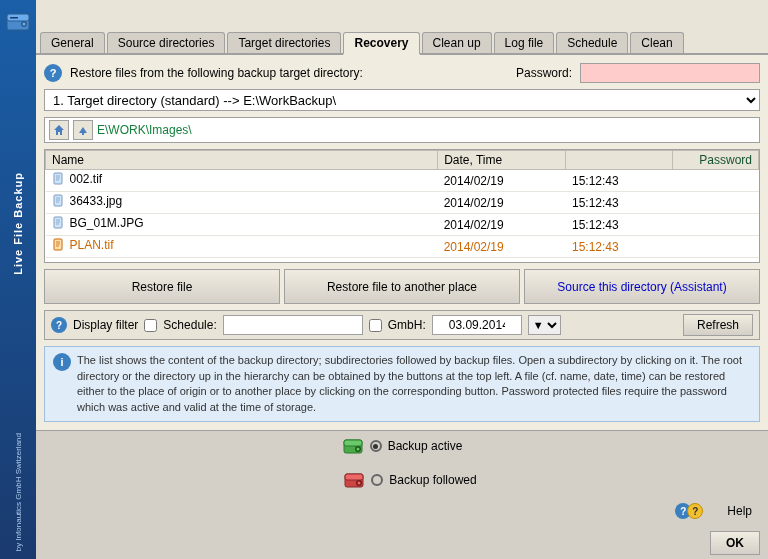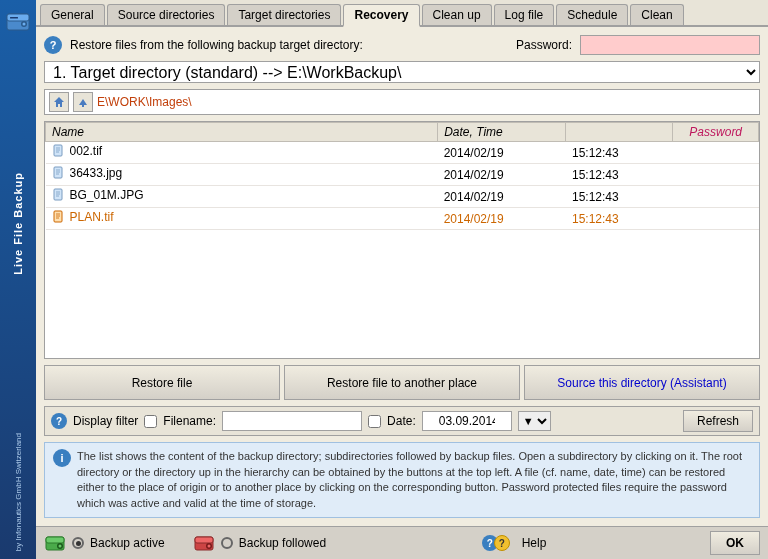--- a/index.html
+++ b/index.html
@@ -74,20 +74,21 @@
       cursor: pointer;
       font-size: 12px;
       color: #000;
       border-radius: 3px 3px 0 0;
     }
     .tab.active {
       background: #f0ece0;
       font-weight: bold;
       border-bottom: 2px solid #f0ece0;
       margin-bottom: -2px;
+      margin-top: 28px;
     }
 
     
     .content {
       flex: 1;
       padding: 8px;
       display: flex;
       flex-direction: column;
       gap: 6px;
       overflow: hidden;
@@ -118,21 +119,21 @@
     
     .directory-dropdown {
       display: flex;
       align-items: center;
     }
     .directory-select {
       flex: 1;
       height: 22px;
       border: 1px solid #a0a0a0;
       background: white;
-      font-size: 16px;
+      font-size: 13px;
       padding: 0 4px;
     }
 
     
     .nav-row {
       display: flex;
       align-items: center;
       gap: 4px;
       background: white;
       border: 1px solid #a0a0a0;
@@ -144,37 +145,36 @@
       background: #e8e4d8;
       border: 1px solid #a0a0a0;
       cursor: pointer;
       display: flex;
       align-items: center;
       justify-content: center;
       font-size: 11px;
     }
     .nav-path {
       font-size: 12px;
-      color: #c2410c;
+      color: #15803d;
     }
 
     
     .file-table-container {
       flex: 1;
       border: 1px solid #a0a0a0;
       background: white;
       overflow: auto;
     }
     .file-table {
       width: 100%;
       border-collapse: collapse;
     }
     .file-table thead tr {
       background: #e8e4d8;
-      font-style: italic;
     }
     .file-table th {
       border: 1px solid #c0bcb4;
       padding: 2px 6px;
       text-align: left;
       font-weight: normal;
       font-size: 12px;
       white-space: nowrap;
     }
     .file-table td {
@@ -248,20 +248,21 @@
     }
 
     
     .status-bar {
       background: #d4d0c8;
       border-top: 1px solid #a0a0a0;
       padding: 4px 8px;
       display: flex;
       align-items: center;
       gap: 12px;
+      flex-direction: column;
     }
     .status-item {
       display: flex;
       align-items: center;
       gap: 6px;
     }
     .radio-dot {
       width: 12px;
       height: 12px;
       border-radius: 50%;
@@ -434,21 +435,21 @@
       <span class="nav-path">E\WORK\Images\</span>
     </div>
 
     <div class="file-table-container" style="position:relative;">
       <table class="file-table">
         <thead>
           <tr>
             <th style="width:55%;">Name</th>
             <th style="width:18%;">Date, Time</th>
             <th style="width:15%;"></th>
-            <th style="width:12%; text-align:center; color:#be185d;">Password</th>
+            <th style="width:12%; text-align:right; color:#14532d;">Password</th>
           </tr>
         </thead>
         <tbody>
           <tr class="file-row">
             <td>
               <span style="display:inline-flex;align-items:center;gap:4px;">
                 <svg width="14" height="14" viewBox="0 0 14 14">
                   <rect x="2" y="1" width="8" height="11" rx="1" fill="#d0e4f8" stroke="#7a9cc0" stroke-width="1"></rect>
                   <line x1="4" y1="4" x2="8" y2="4" stroke="#7a9cc0" stroke-width="0.8"></line>
                   <line x1="4" y1="6" x2="8" y2="6" stroke="#7a9cc0" stroke-width="0.8"></line>
@@ -516,24 +517,24 @@
     <div class="action-buttons">
       <button class="action-btn">Restore file</button>
       <button class="action-btn">Restore file to another place</button>
       <button class="action-btn" style="color:#0000cc;">Source this directory (Assistant)</button>
     </div>
 
     <div class="filter-row">
       <div class="small-help-q">?</div>
       <span class="filter-label">Display filter</span>
       <input type="checkbox" class="filter-checkbox" style="">
-      <span class="filter-label">Filename:</span>
+      <span class="filter-label">Schedule:</span>
       <input type="text" class="filter-input" style="">
       <input type="checkbox" class="filter-checkbox" style="">
-      <span class="filter-label">Date:</span>
+      <span class="filter-label">GmbH:</span>
       <input type="text" class="date-input" value="03.09.2014" style="">
       <select style="height:20px; border:1px solid #a0a0a0; font-size:11px;">
         <option>▼</option>
       </select>
       <button class="refresh-btn">Refresh</button>
     </div>
 
     <div class="info-bar">
       <div class="small-info-q">i</div>
       <span>The list shows the content of the backup directory; subdirectories followed by backup files. Open a subdirectory by clicking on it. The root directory or the directory up in the hierarchy can be obtained by the buttons at the top left. A file (cf. name, date, time) can be restored either to the place of origin or to another place by clicking on the corresponding button. Password protected files require the password which was active and valid at the time of storage.</span>
@@ -563,19 +564,19 @@
       </svg>
       <div class="radio-dot"></div>
       <span>Backup followed</span>
     </div>
 
     <div class="help-group" style="margin-left:auto; margin-right:8px;">
       <div class="question-pair">
         <div class="help-q1">?</div>
         <div class="help-q2">?</div>
       </div>
-      <span style="cursor:pointer; margin-left:8px;">Help</span>
+      <span style="cursor:pointer; margin-left:20px;">Help</span>
     </div>
 
     <button class="ok-btn">OK</button>
   </div>
 
 </div>
 
 </body></html>

